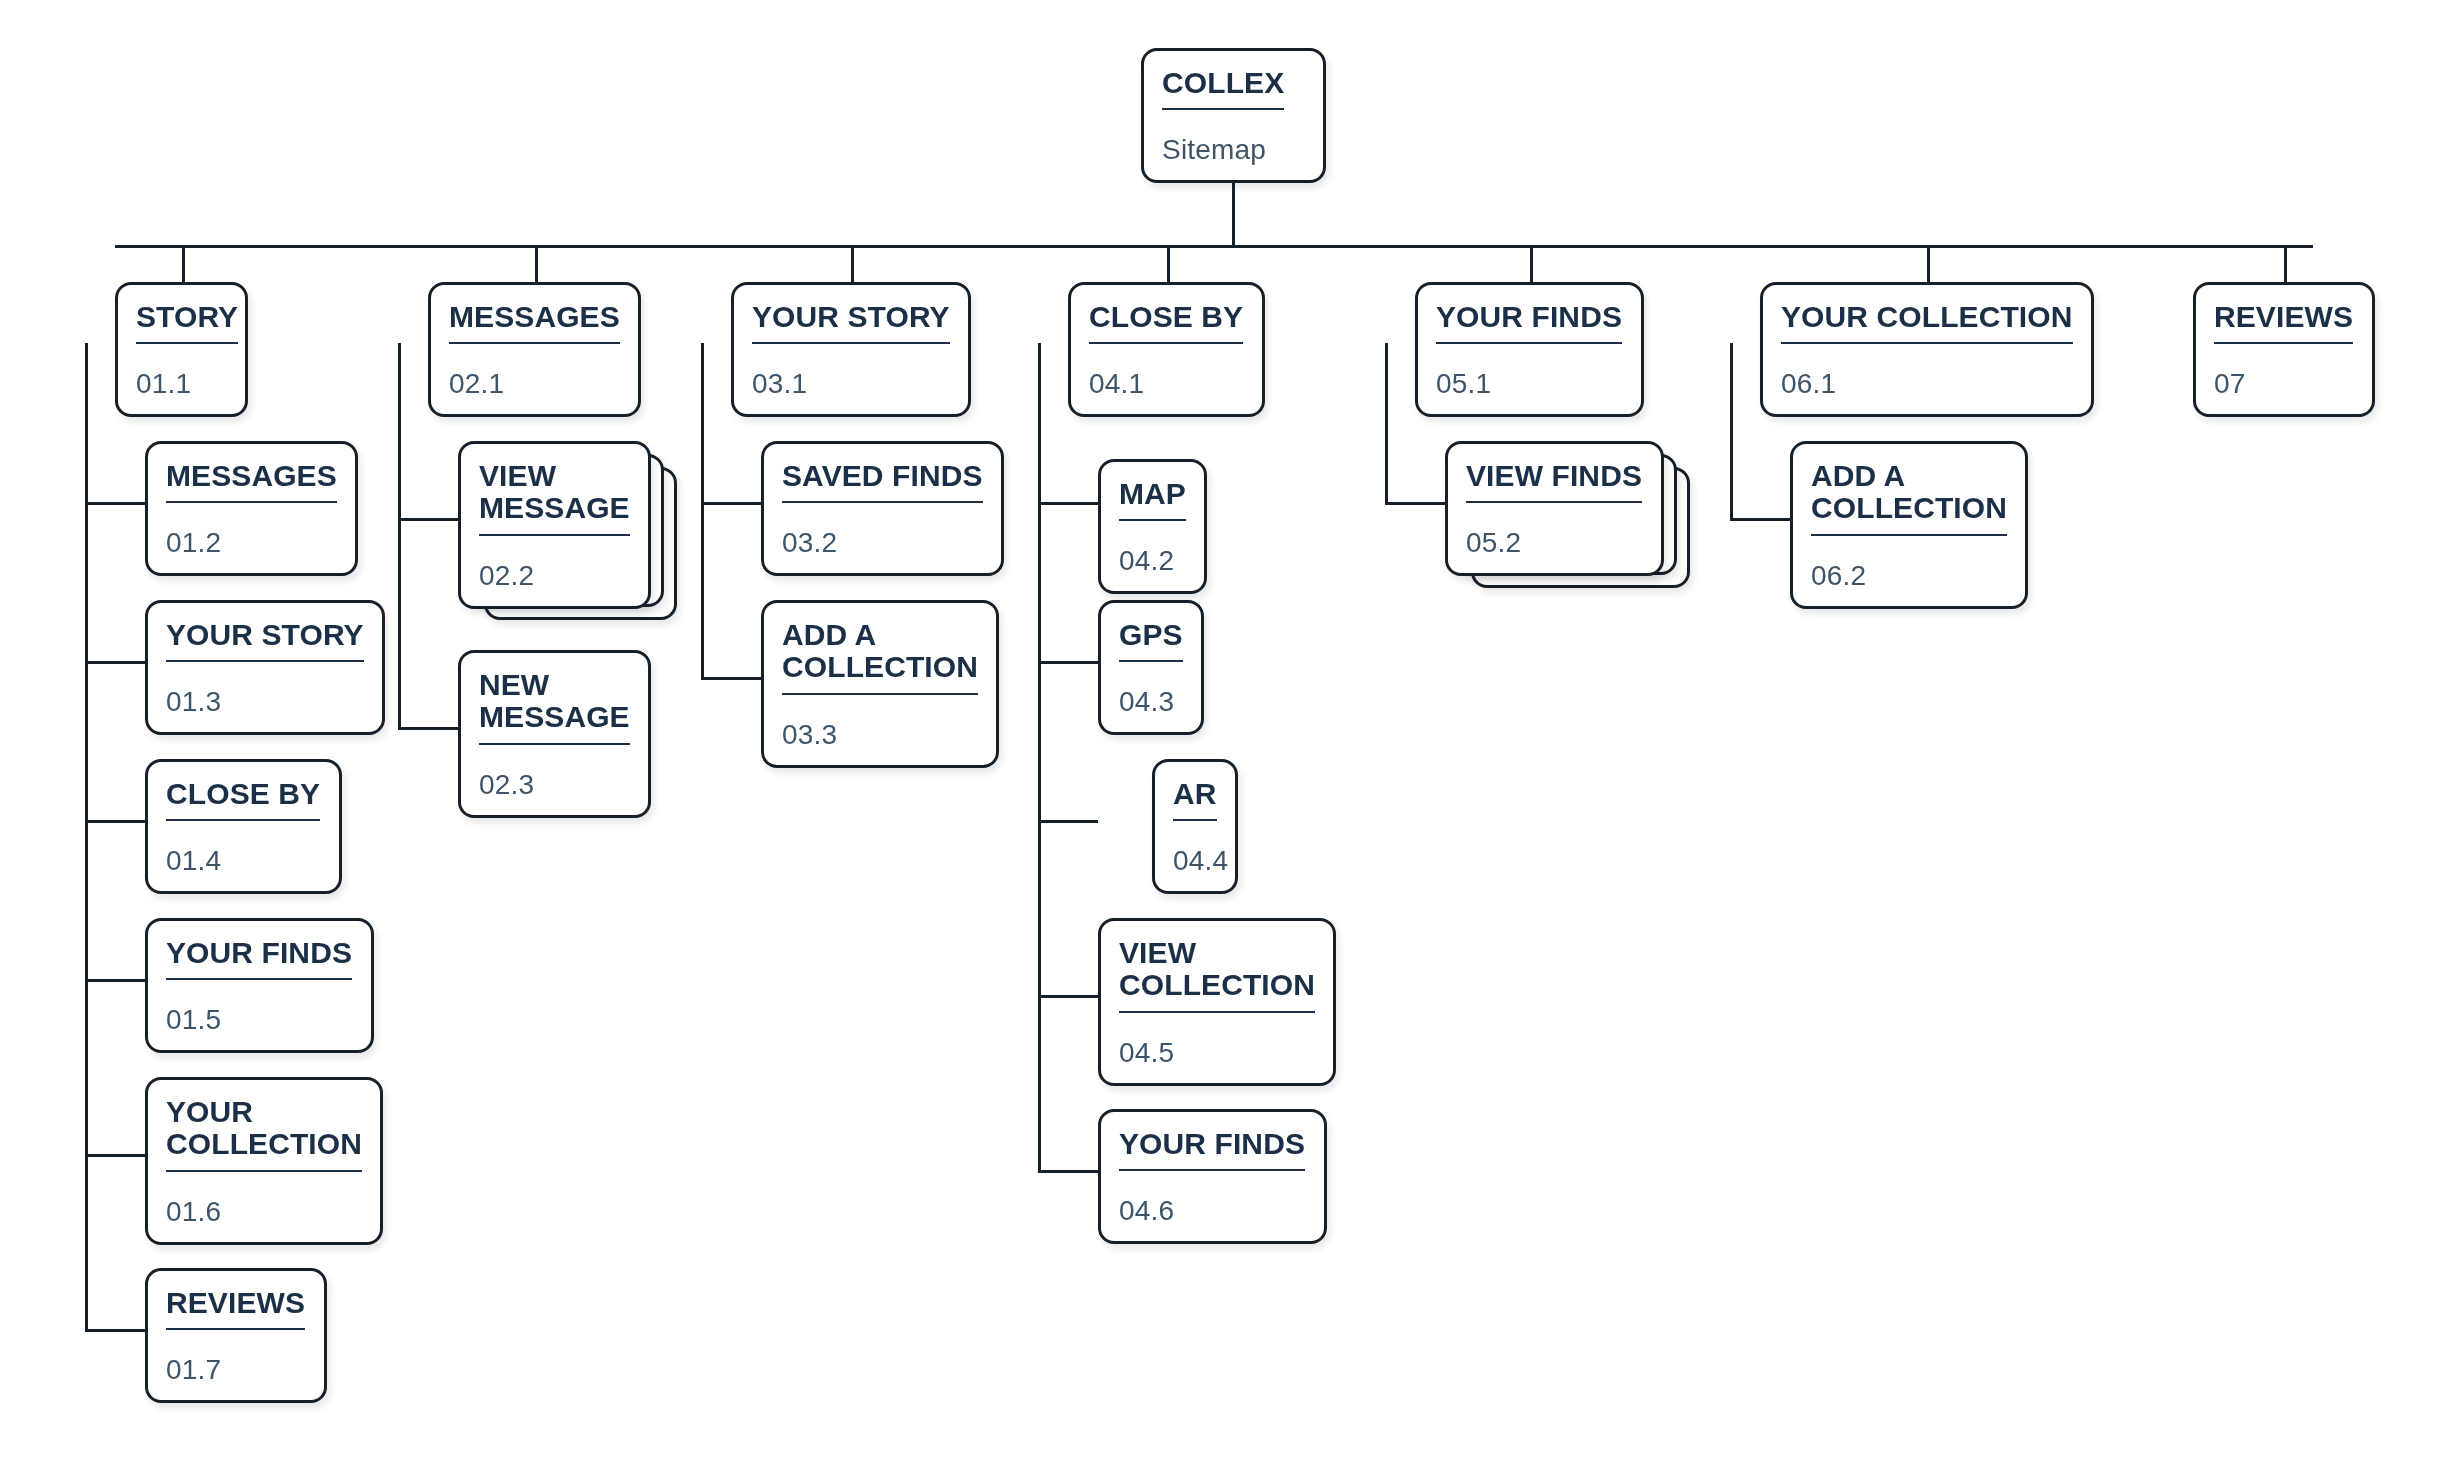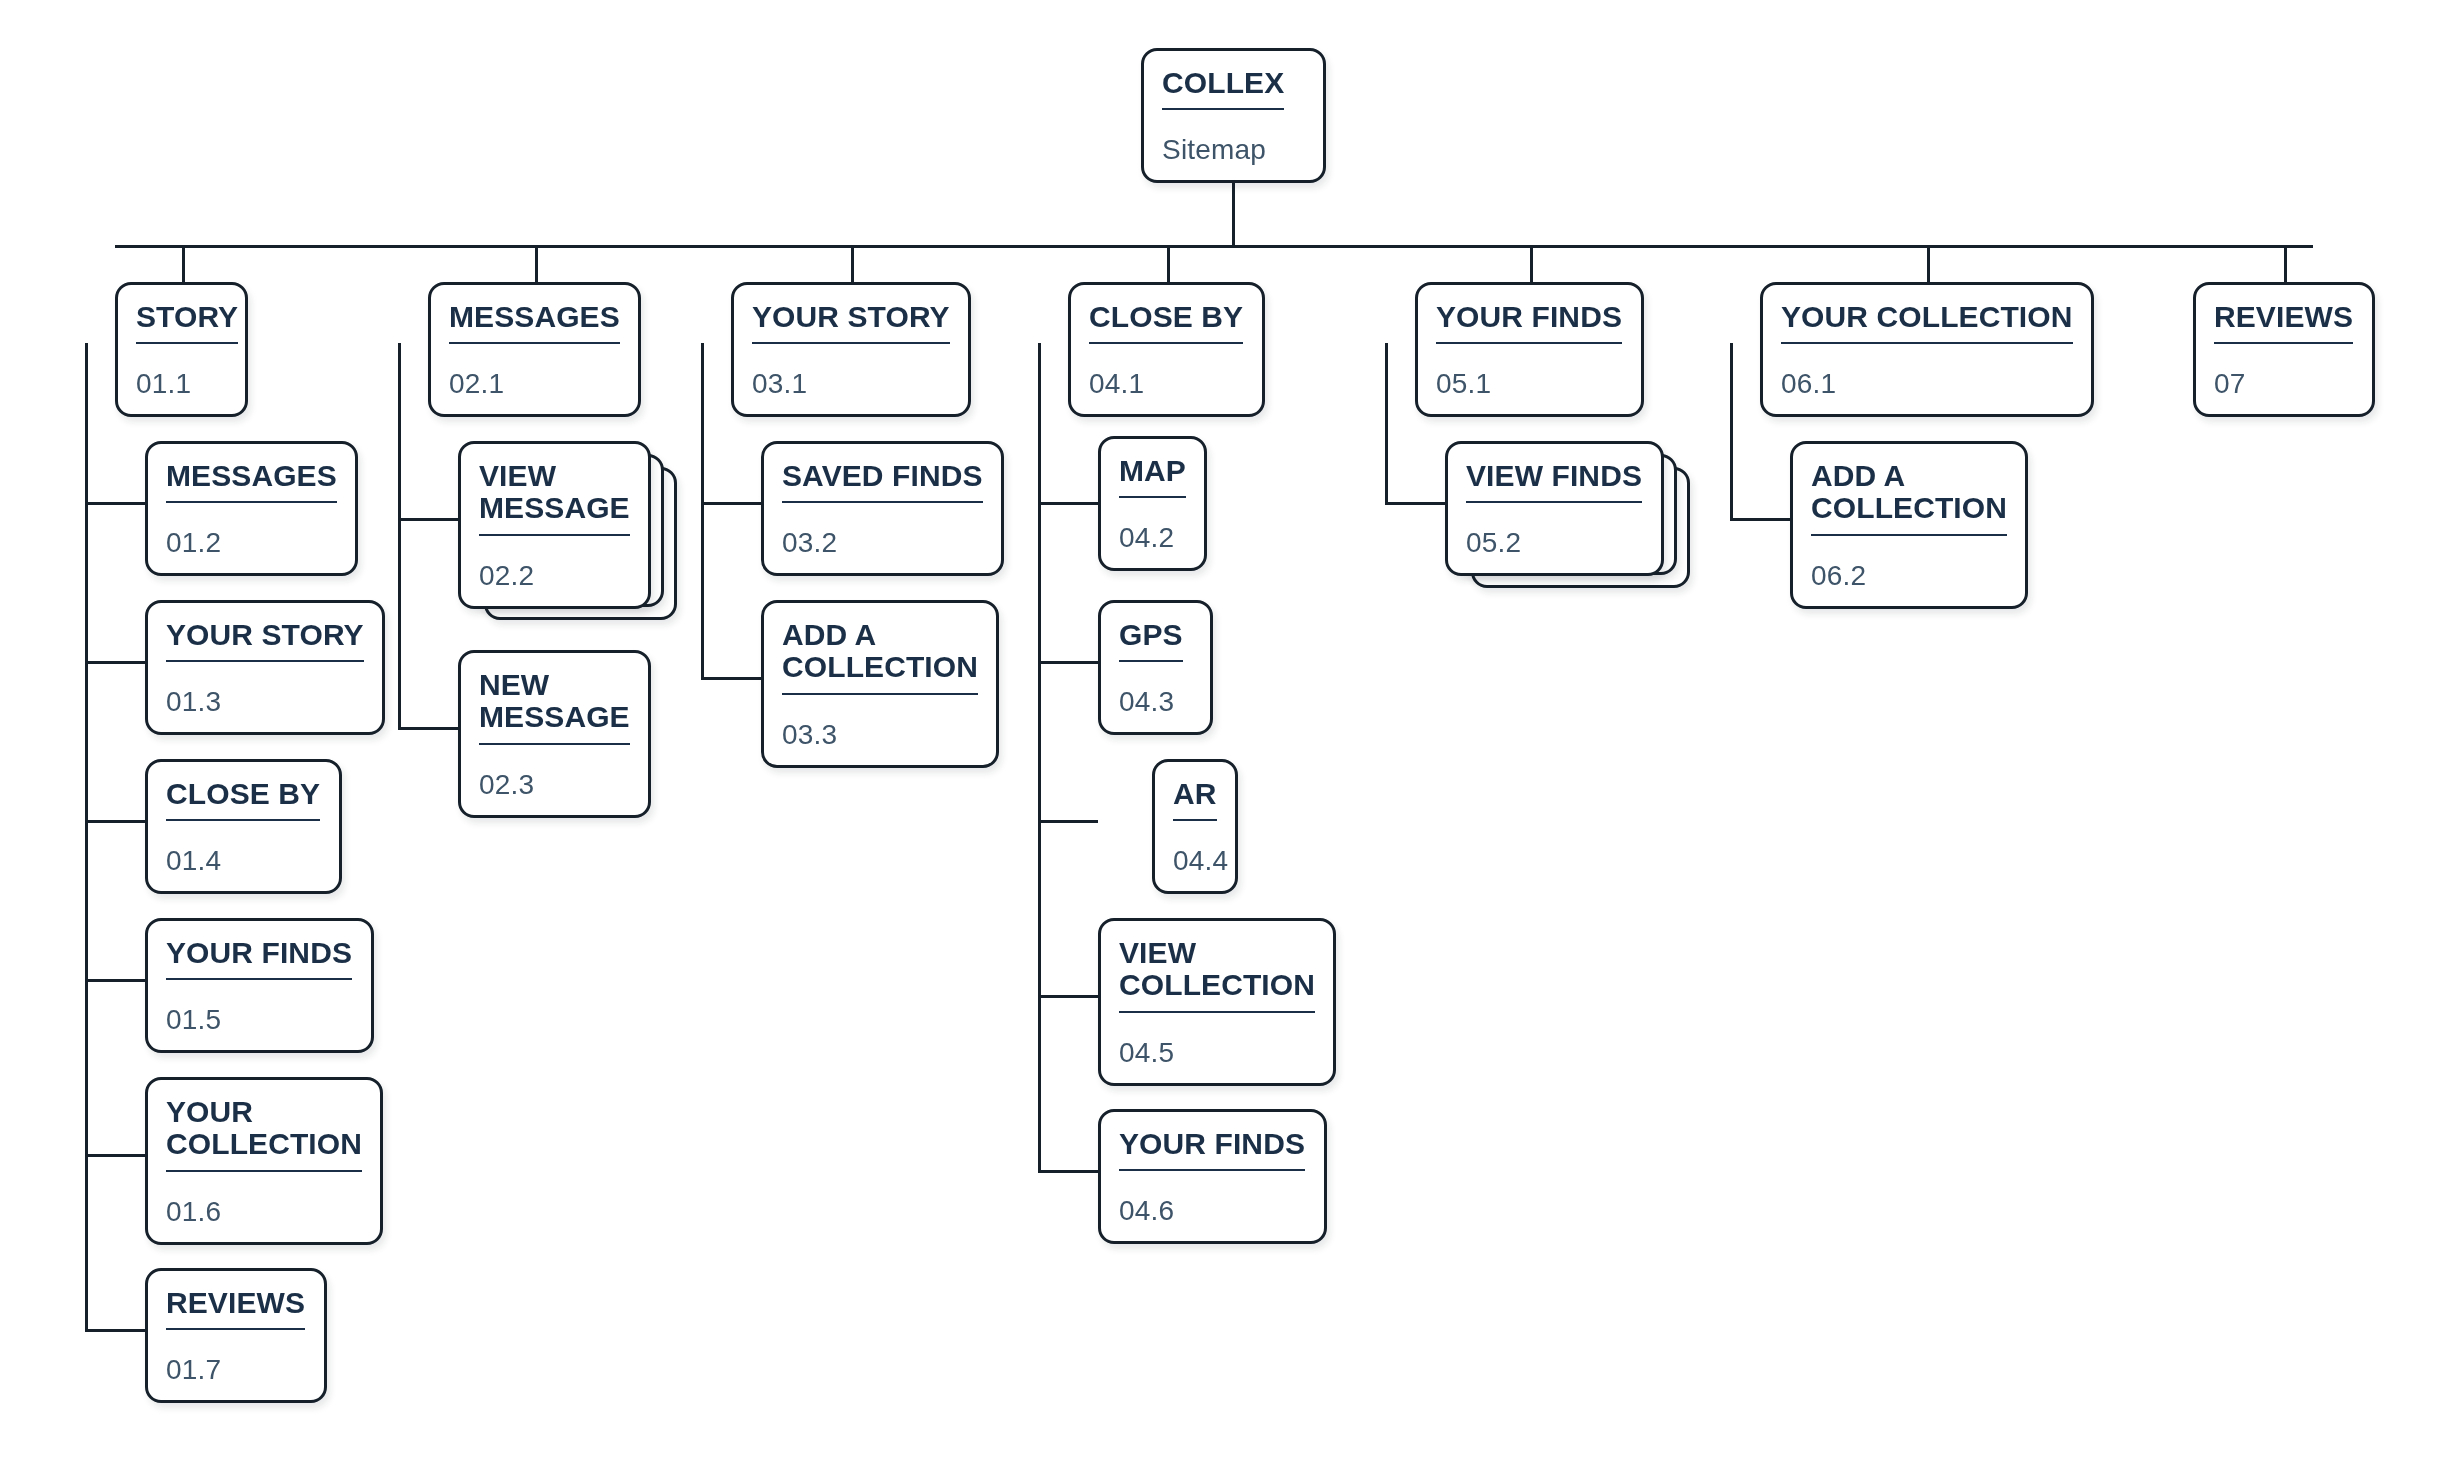--- a/index.html
+++ b/index.html
@@ -118,23 +118,23 @@
       <div class="line v" style="left: 851px; top: 245px; height: 37px;"></div>
       <div class="card" style="left: 731px; top: 282px; width: 240px;"><div class="title">YOUR STORY</div><div class="num">03.1</div></div>
       <div class="card" style="left: 761px; top: 441px; width: 243px;"><div class="title">SAVED FINDS</div><div class="num">03.2</div></div>
       <div class="line h" style="left: 701px; top: 502px; width: 60px;"></div>
       <div class="card" style="left: 761px; top: 600px; width: 238px;"><div class="title">ADD A
 COLLECTION</div><div class="num">03.3</div></div>
       <div class="line h" style="left: 701px; top: 677px; width: 60px;"></div>
       <div class="line v" style="left: 701px; top: 343px; height: 337px;"></div>
       <div class="line v" style="left: 1167px; top: 245px; height: 37px;"></div>
       <div class="card" style="left: 1068px; top: 282px; width: 197px;"><div class="title">CLOSE BY</div><div class="num">04.1</div></div>
-      <div class="card" style="left: 1098px; top: 436px; width: 109px;"><div class="title">MAP</div><div class="num">04.2</div></div>
+      <div class="card" style="left: 1098px; top: 459px; width: 109px;"><div class="title">MAP</div><div class="num">04.2</div></div>
       <div class="line h" style="left: 1038px; top: 502px; width: 60px;"></div>
-      <div class="card" style="left: 1098px; top: 600px; width: 115px;"><div class="title">GPS</div><div class="num">04.3</div></div>
+      <div class="card" style="left: 1098px; top: 600px; width: 106px;"><div class="title">GPS</div><div class="num">04.3</div></div>
       <div class="line h" style="left: 1038px; top: 661px; width: 60px;"></div>
       <div class="card" style="left: 1152px; top: 759px; width: 86px;"><div class="title">AR</div><div class="num">04.4</div></div>
       <div class="line h" style="left: 1038px; top: 820px; width: 60px;"></div>
       <div class="card" style="left: 1098px; top: 918px; width: 238px;"><div class="title">VIEW
 COLLECTION</div><div class="num">04.5</div></div>
       <div class="line h" style="left: 1038px; top: 995px; width: 60px;"></div>
       <div class="card" style="left: 1098px; top: 1109px; width: 229px;"><div class="title">YOUR FINDS</div><div class="num">04.6</div></div>
       <div class="line h" style="left: 1038px; top: 1170px; width: 60px;"></div>
       <div class="line v" style="left: 1038px; top: 343px; height: 830px;"></div>
       <div class="line v" style="left: 1530px; top: 245px; height: 37px;"></div>

